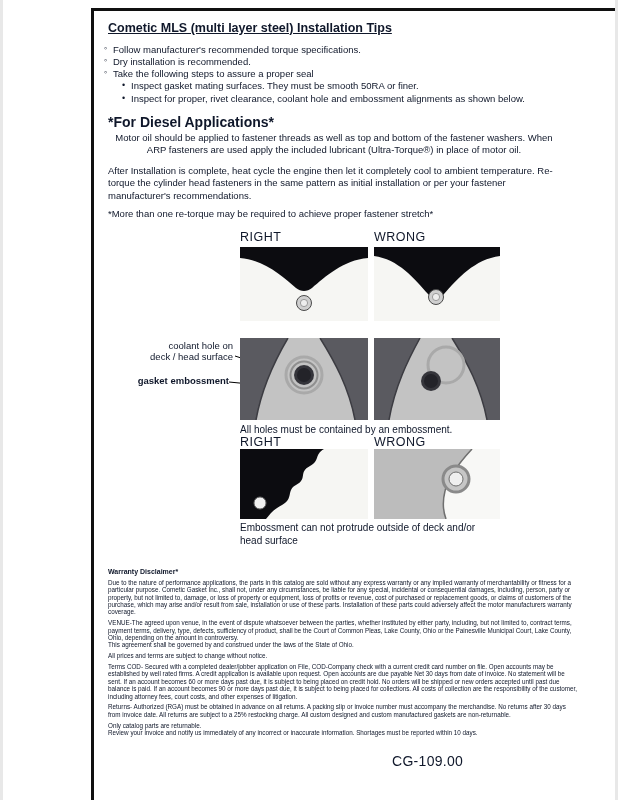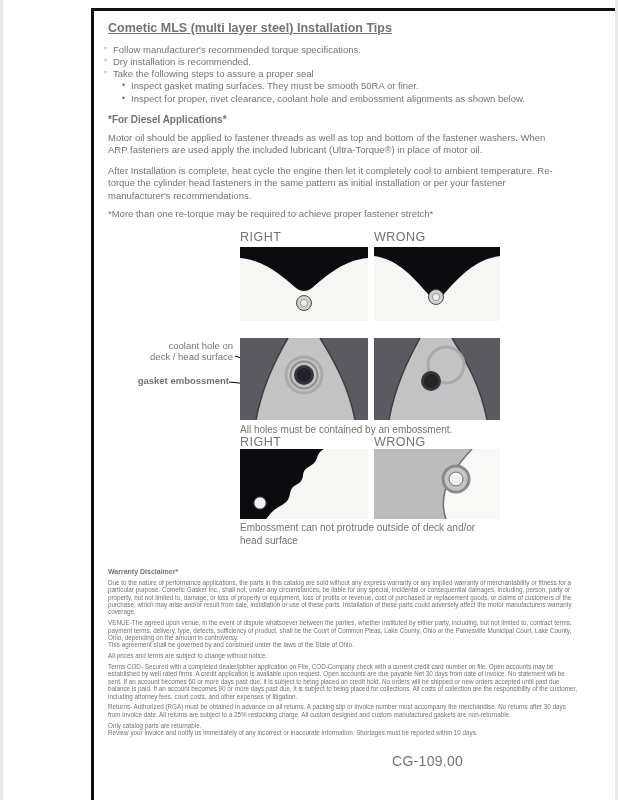--- a/index.html
+++ b/index.html
@@ -1,35 +1,35 @@
 <!DOCTYPE html>
 <html><head>
 <meta charset="utf-8">
 <style>
   html,body{margin:0;padding:0;background:#e8e8e8;}
   .page{
     position:relative;width:612px;height:800px;background:#ffffff;
-    font-family:"Liberation Sans",sans-serif;color:#737373;overflow:hidden;
+    font-family:"Liberation Sans",sans-serif;color:#0f172a;overflow:hidden;
     margin:0 auto;
   }
   .abs{position:absolute;}
   .border-top{left:88px;top:8px;width:530px;height:3px;background:#101010;}
   .border-left{left:88px;top:8px;width:3px;height:792px;background:#101010;}
 
   .title{left:105px;top:21px;font-size:12.5px;font-weight:bold;text-decoration:underline;white-space:nowrap;}
 
   .bullets{left:101px;top:44px;width:490px;font-size:9.5px;line-height:1.28;}
   .bullet{position:relative;padding-left:9px;}
   .bullet::before{content:"◦";position:absolute;left:0;top:-1px;font-size:9px;}
   .sub{margin-left:18px;}
   .sub::before{content:"•";font-size:9px;top:0;}
 
-  .diesel-heading{left:105px;top:114px;font-size:10px;font-weight:bold;}
+  .diesel-heading{left:105px;top:114px;font-size:14px;font-weight:bold;}
   .para{font-size:9.5px;line-height:1.3;width:452px;}
-  .diesel-p1{left:105px;top:132px;}
+  .diesel-p1{left:105px;top:132px;text-align:center;}
   .diesel-p2{left:105px;top:165px;}
   .diesel-note{left:105px;top:208px;white-space:nowrap;}
 
   .figures{left:104px;top:228px;width:480px;height:334px;}
   .fig-label{position:absolute;font-size:12.5px;text-align:left;letter-spacing:0.5px;}
   .fig-img{position:absolute;line-height:0;}
   .fig-img svg{display:block;}
   .fig-caption{position:absolute;font-size:10px;white-space:nowrap;}
   .callout{position:absolute;font-size:9.5px;line-height:1.18;text-align:right;}
   .caption-wrap{white-space:normal;width:240px;line-height:1.25;}

